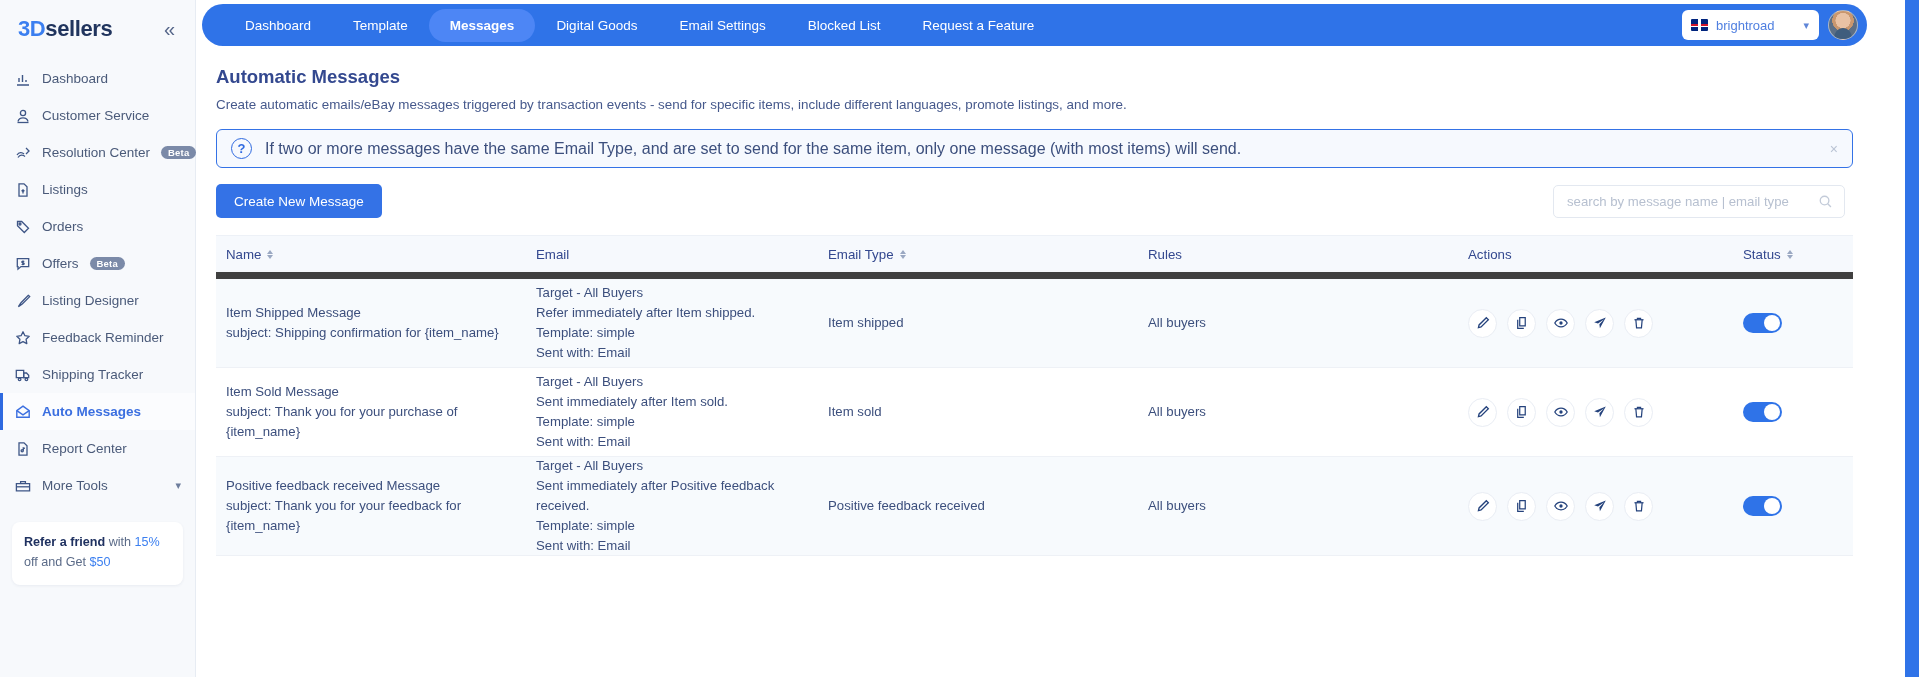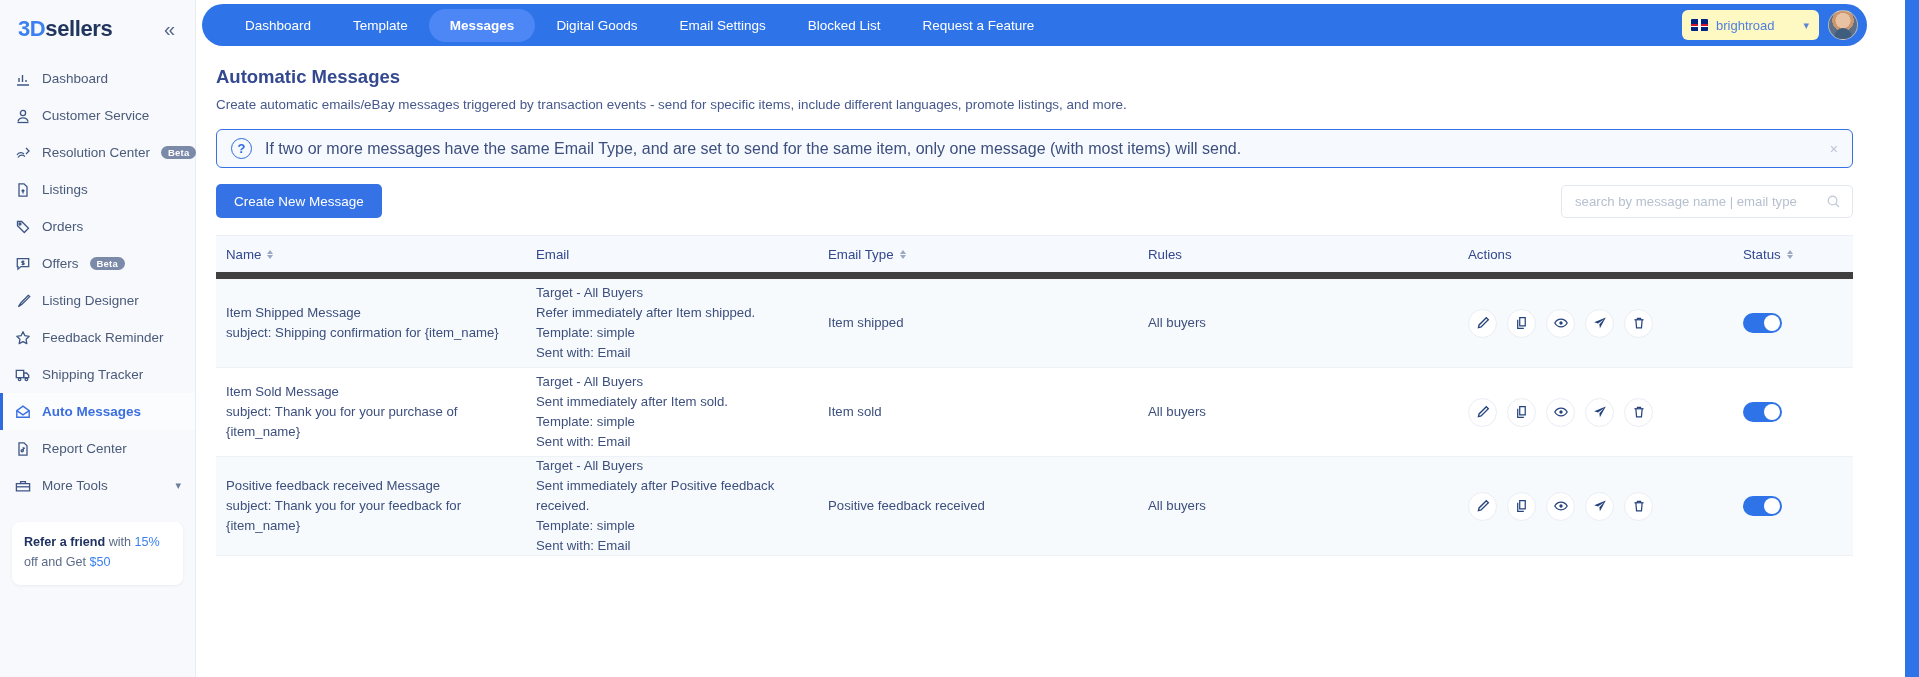--- a/index.html
+++ b/index.html
@@ -71,21 +71,21 @@
   .tabs { display: flex; align-items: center; gap: 0; }
   .tab {
     color: #ffffff; font-size: 13.5px; padding: 0 21px; height: 33px;
     display: flex; align-items: center; border-radius: 17px; cursor: pointer;
     white-space: nowrap;
   }
   .tab.active { background: #4d86f5; font-weight: bold; }
 
   .acct-wrap { margin-left: auto; display: flex; align-items: center; gap: 9px; padding-right: 3px; }
   .acct-select {
-    background: #fef9c3; border-radius: 6px; height: 30px;
+    background: #ffffff; border-radius: 6px; height: 30px;
     display: flex; align-items: center; gap: 8px; padding: 0 10px 0 9px;
     min-width: 137px; cursor: pointer;
   }
   .flag {
     width: 17px; height: 12px; flex: 0 0 17px; border-radius: 1px;
     background: #00247d; position: relative; overflow: hidden;
   }
   .flag::before {
     content: ""; position: absolute; left: 0; right: 0; top: 4.5px; height: 3px; background: #fff;
   }
@@ -124,21 +124,21 @@
   .alert .qm {
     width: 21px; height: 21px; flex: 0 0 21px; border-radius: 50%;
     border: 1.8px solid #2f6ae0; color: #2f6ae0;
     display: flex; align-items: center; justify-content: center;
     font-size: 13px; font-weight: bold;
   }
   .alert .txt { color: #3c4f7d; font-size: 16px; }
   .alert .x { margin-left: auto; color: #b9c3d4; font-size: 14px; cursor: pointer; }
 
   .toolrow {
-    display: flex; align-items: center; margin: 16px 14px 0 14px; height: 34px;
+    display: flex; align-items: center; margin: 16px 22px 0 14px; height: 34px;
   }
   .btn-primary {
     background: #3472e6; color: #fff; font-size: 13.5px;
     border: none; border-radius: 5px; height: 34px; padding: 0 18px; cursor: pointer;
     font-family: inherit;
   }
   .search-box {
     margin-left: auto; width: 292px; height: 33px;
     border: 1px solid #e3e8f0; border-radius: 5px; background: #fff;
     display: flex; align-items: center; padding: 0 11px 0 13px;

